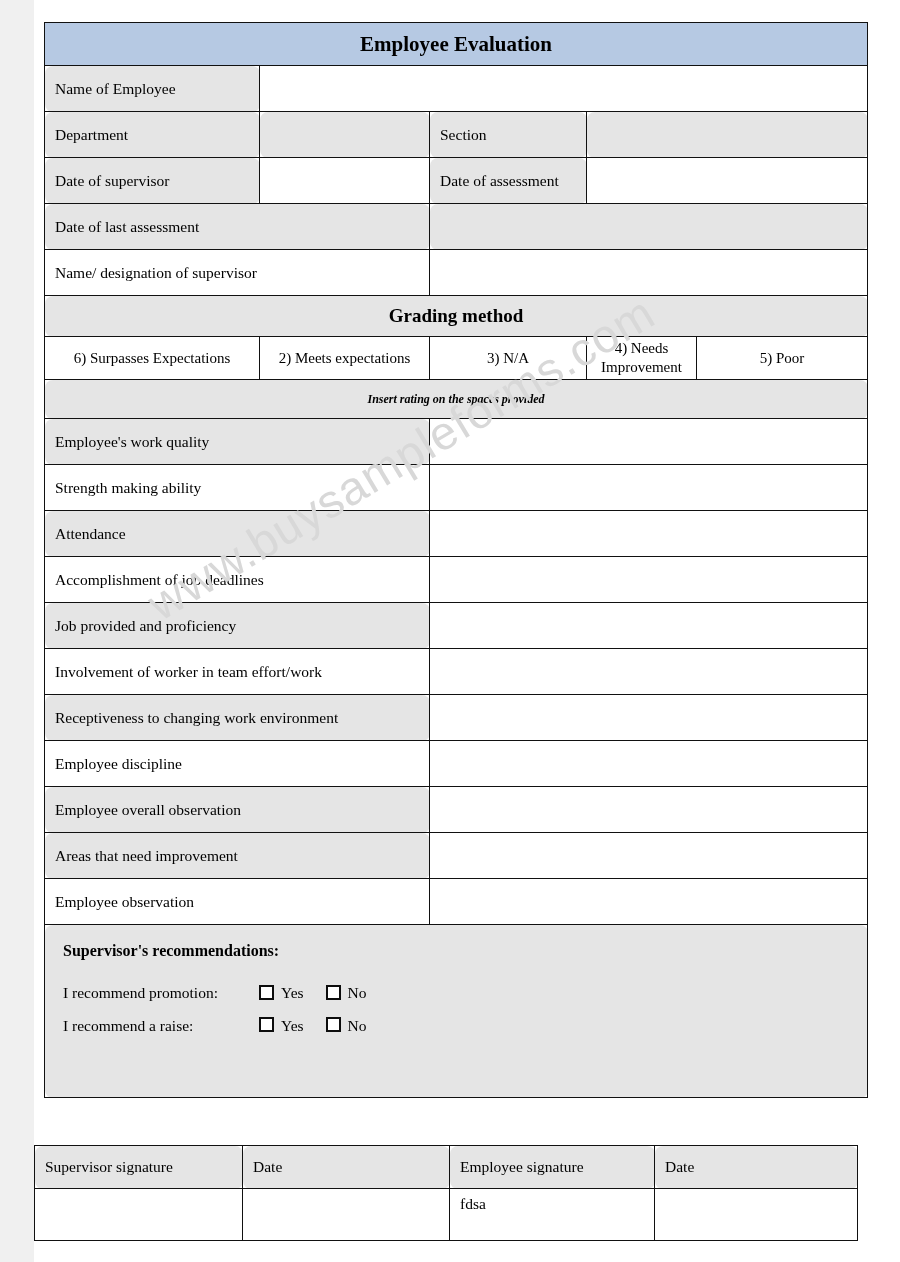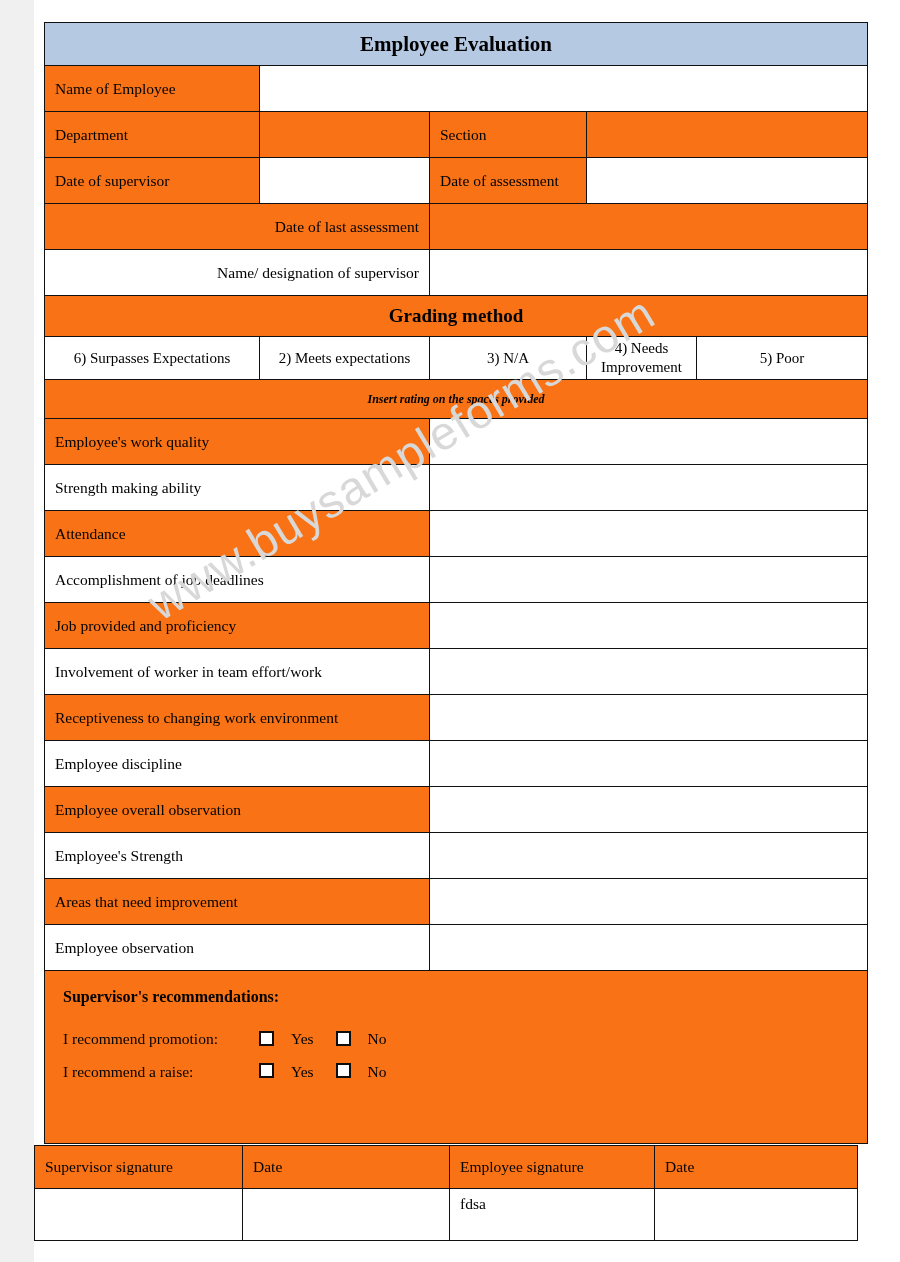--- a/index.html
+++ b/index.html
@@ -80,21 +80,21 @@
   .sig-table {
     position: absolute;
     left: 0px;
     top: 1145px;
     width: 823px;
     z-index: 3;
   }
 
   
   .tint-dark  { background: #b6c9e3; }
-  .tint-light { background: #f97316; }
+  .tint-light { background: #e5e5e5; border-radius: 8px; }
   .plain      { background: #ffffff; }
 
   .title-cell {
     text-align: center;
     font-weight: bold;
     font-size: 21px;
     height: 42px;
   }
   .section-cell {
     text-align: center;
@@ -110,21 +110,21 @@
     height: 38px;
   }
   .grade-cell {
     text-align: center;
     font-size: 15px;
     height: 42px;
     padding: 0 6px;
   }
   .row-label   { height: 45px; }
   .row-field   { height: 45px; }
-  .centered    { text-align: right; }
+  .centered    { text-align: left; }
 
   .criteria-label { height: 45px; }
   .criteria-value { height: 45px; }
 
   
   .rec-cell {
     height: 146px;
     vertical-align: top;
     padding: 16px 18px 10px 18px;
   }
@@ -144,21 +144,21 @@
     display: inline-block;
     width: 15px;
     height: 15px;
     border: 2.4px solid #0d0d0d;
     background: #ffffff;
     box-sizing: border-box;
   }
   .opt {
     display: inline-flex;
     align-items: center;
-    gap: 17px;
+    gap: 7px;
     margin-right: 22px;
   }
   .opt-raise { align-items: flex-end; }
   .opt-raise .checkbox { margin-bottom: 4px; }
 
   
   .sig-head {
     text-align: left;
     height: 42px;
     font-size: 15.5px;
@@ -265,24 +265,20 @@
     <tr>
       <td class="criteria-label tint-light" colspan="2">Receptiveness to changing work environment</td>
       <td class="criteria-value plain" colspan="3"></td>
     </tr>
     <tr>
       <td class="criteria-label plain" colspan="2">Employee discipline</td>
       <td class="criteria-value plain" colspan="3"></td>
     </tr>
     <tr>
       <td class="criteria-label tint-light" colspan="2">Employee overall observation</td>
-      <td class="criteria-value plain" colspan="3"></td>
-    </tr>
-    <tr>
-      <td class="criteria-label plain" colspan="2">Employee's Strength</td>
       <td class="criteria-value plain" colspan="3"></td>
     </tr>
     <tr>
       <td class="criteria-label tint-light" colspan="2">Areas that need improvement</td>
       <td class="criteria-value plain" colspan="3"></td>
     </tr>
     <tr>
       <td class="criteria-label plain" colspan="2">Employee observation</td>
       <td class="criteria-value plain" colspan="3"></td>
     </tr>

